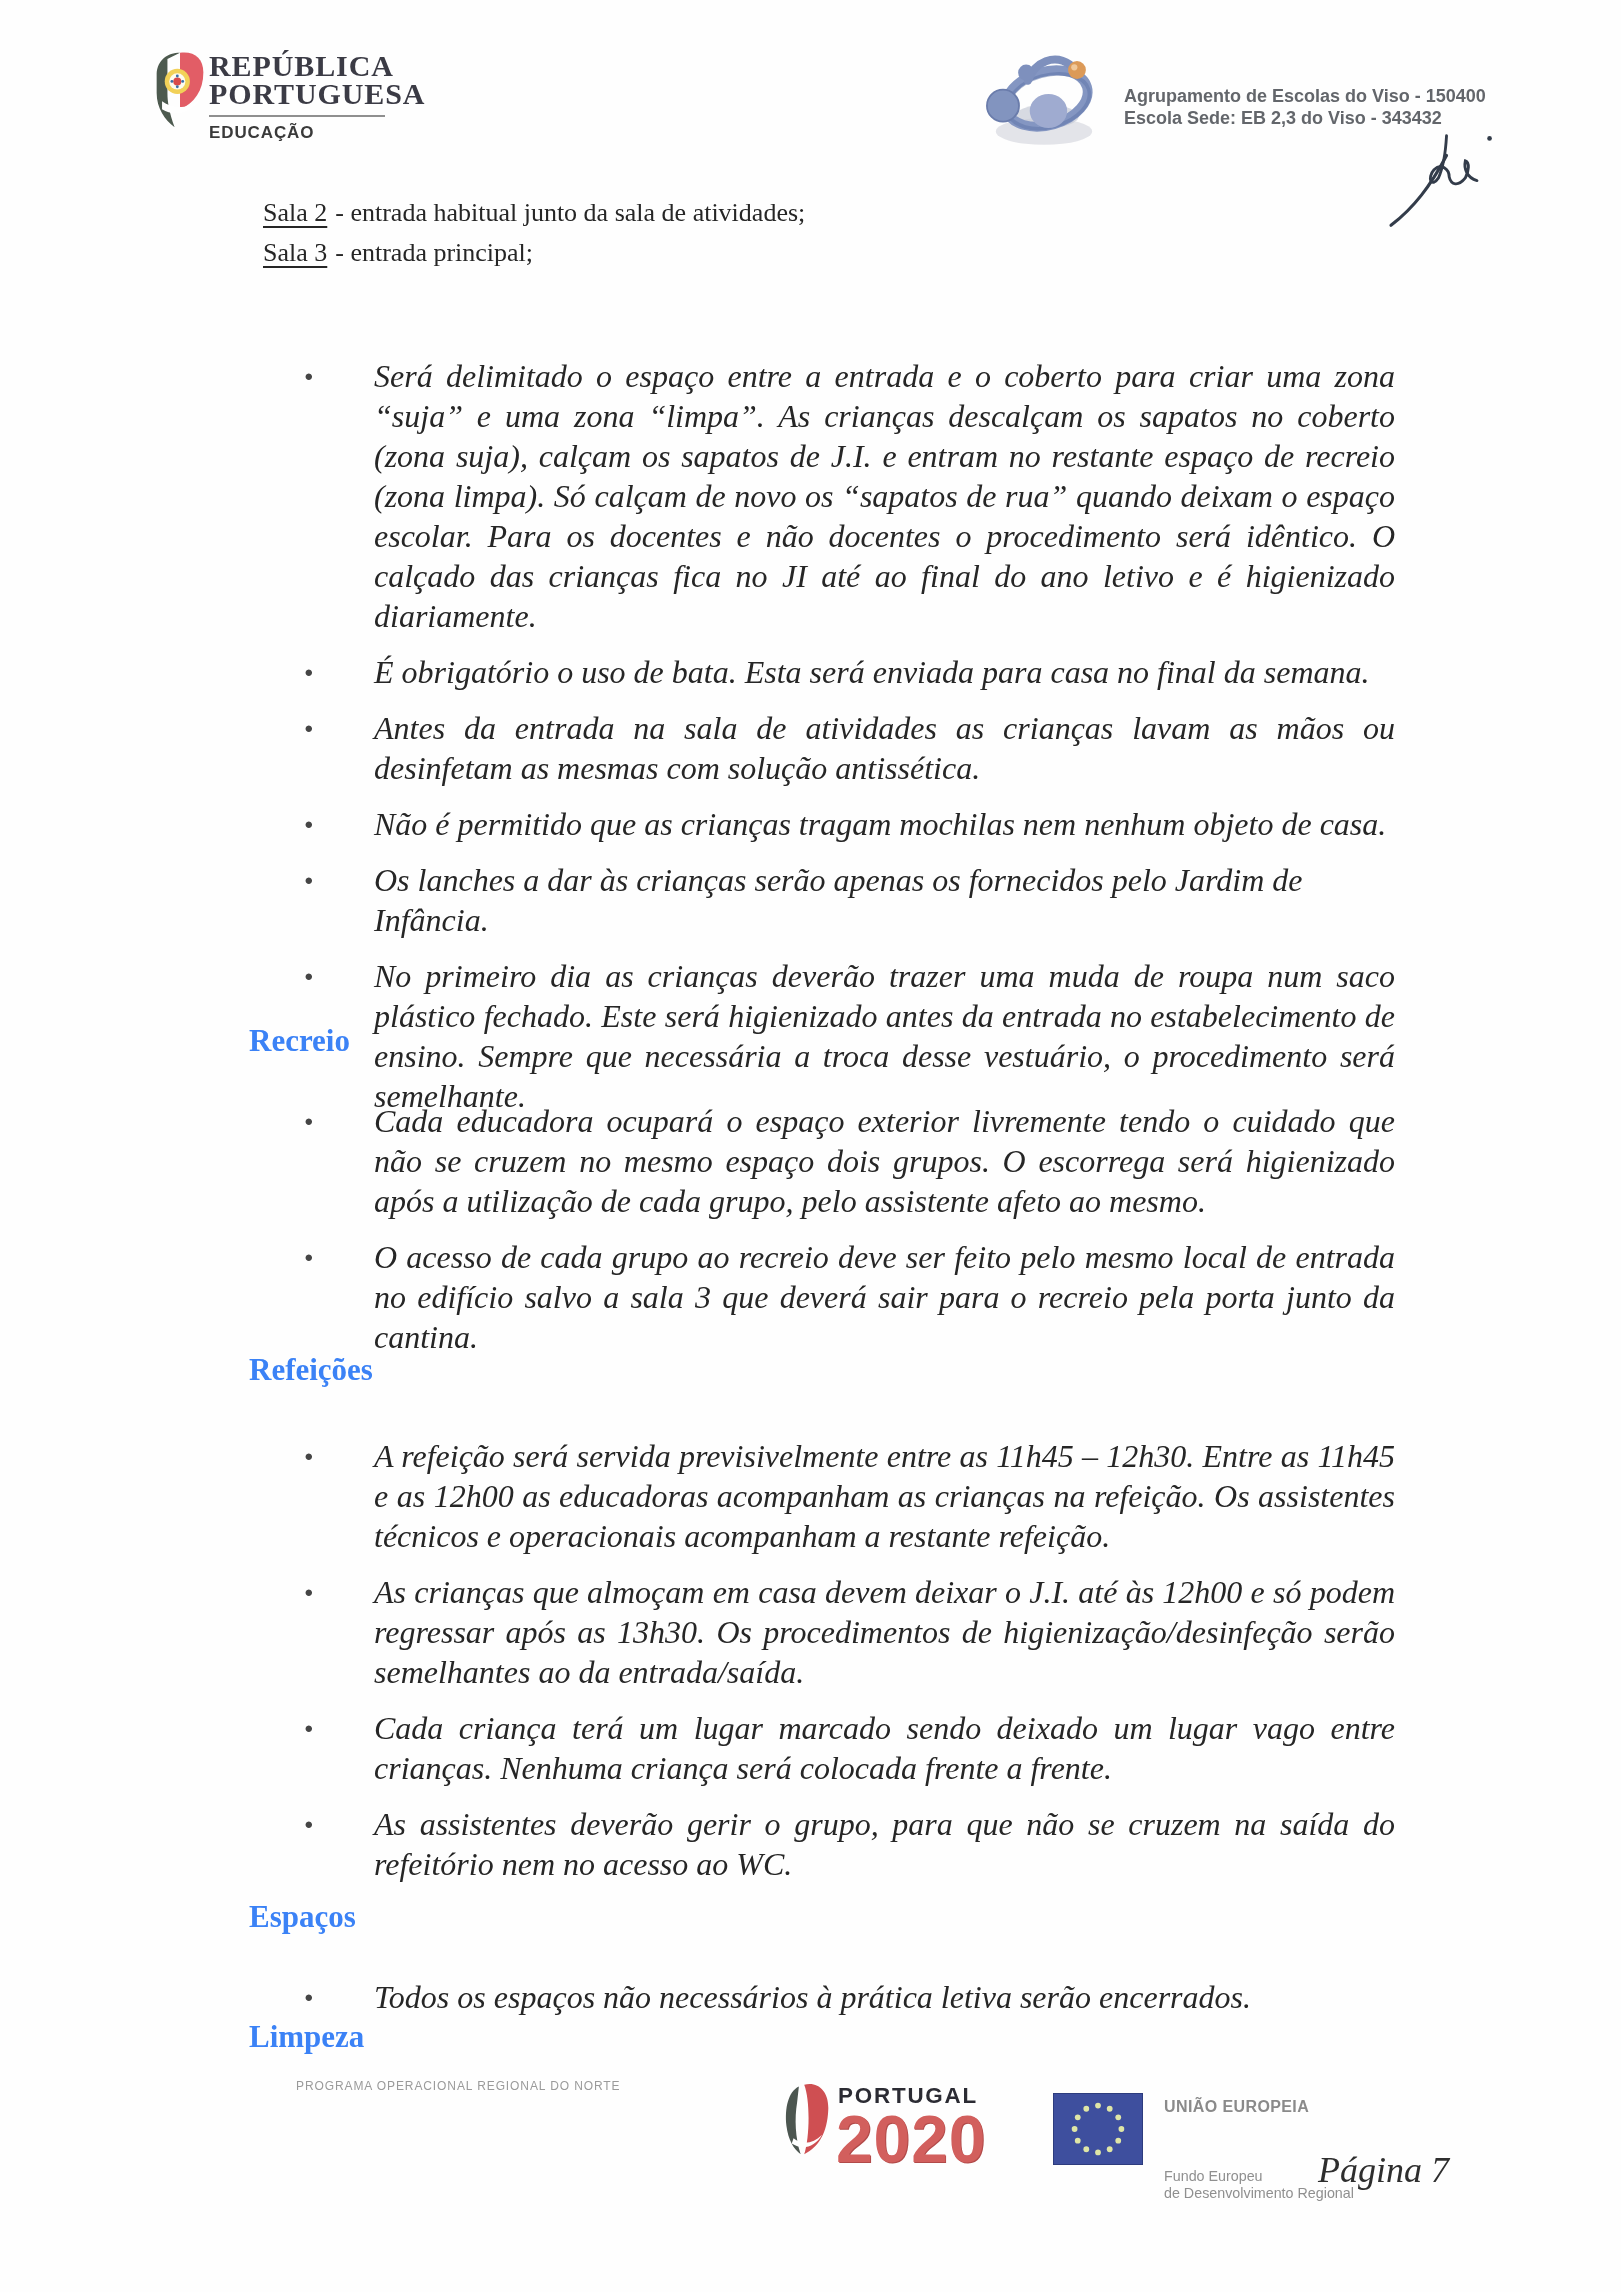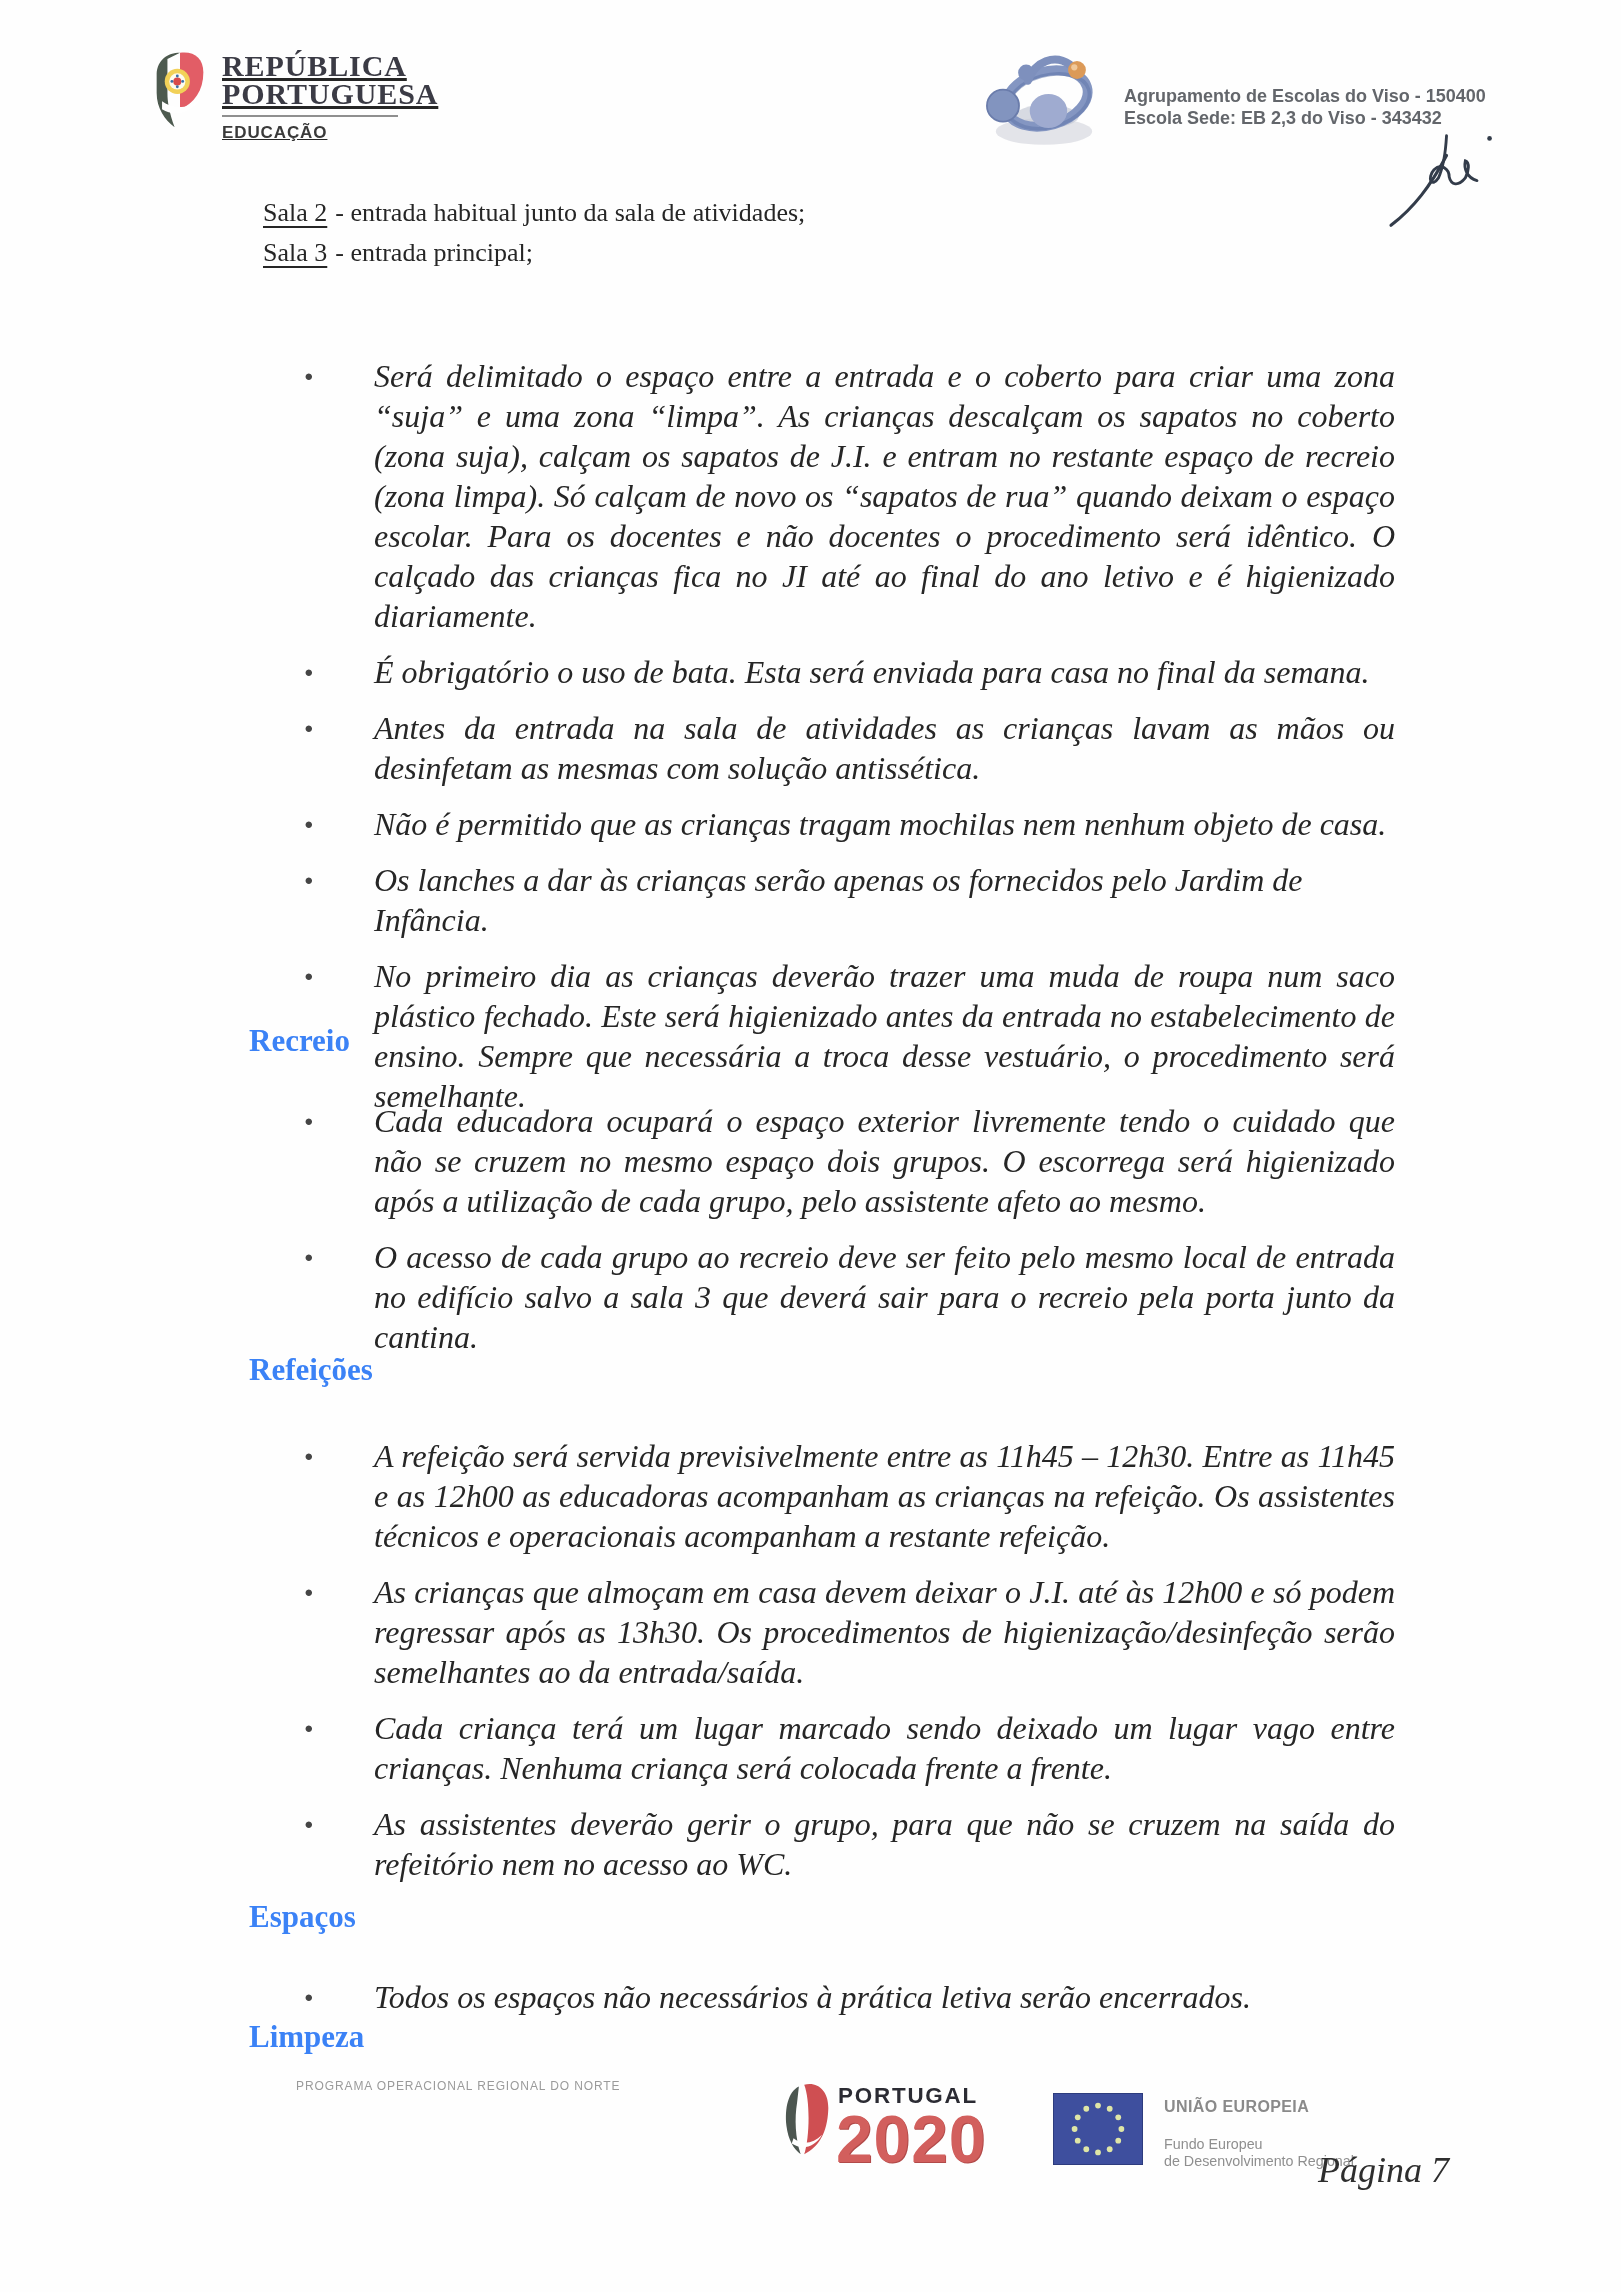--- a/index.html
+++ b/index.html
@@ -7,21 +7,21 @@
     position:relative;
     width:1622px;height:2293px;
     background:#fefefe;
     font-family:"Liberation Serif", serif;
     color:#262626;
     overflow:hidden;
   }
   
   #gov-logo{position:absolute;left:153px;top:48px;}
   #gov-icon{position:absolute;left:0;top:1.8px;}
-  #gov-text{position:absolute;left:69px;top:3.6px;text-decoration:underline;}
+  #gov-text{position:absolute;left:56px;top:3.6px;}
   .gov-title{
     font-family:"Liberation Serif", serif;
     font-weight:bold;color:#3b3b45;
     font-size:30px;line-height:28px;letter-spacing:0.9px;
   }
   #gov-divider{width:176px;height:1.8px;background:#8f8f8f;margin:7.2px 0 6.3px 0;}
   .gov-dept{
     font-family:"Liberation Sans", sans-serif;
     font-weight:bold;color:#3a3a3a;font-size:17px;letter-spacing:0.9px;
   }
@@ -99,21 +99,21 @@
   #eu-block{position:absolute;left:1053px;top:2089px;}
   #eu-flag{position:absolute;left:0;top:3.6px;}
   #eu-name{
     position:absolute;left:111px;top:9px;
     font-family:"Liberation Sans", sans-serif;font-weight:bold;
     color:#8a8a8a;font-size:16px;letter-spacing:0.4px;white-space:nowrap;
   }
   .eu-fund{
     position:absolute;left:111px;
     font-family:"Liberation Sans", sans-serif;
-    color:#8f8f8f;font-size:14.3px;white-space:nowrap;
+    color:#8f8f8f;font-size:14.3px;white-space:nowrap;margin-top:32px;
   }
   #eu-fund1{top:47px;}
   #eu-fund2{top:64px;}
   #page-num{
     position:absolute;left:1318px;top:2149px;
     font-style:italic;font-size:36px;color:#2e2e2e;white-space:nowrap;
   }
 </style>
 </head>
 <body>

